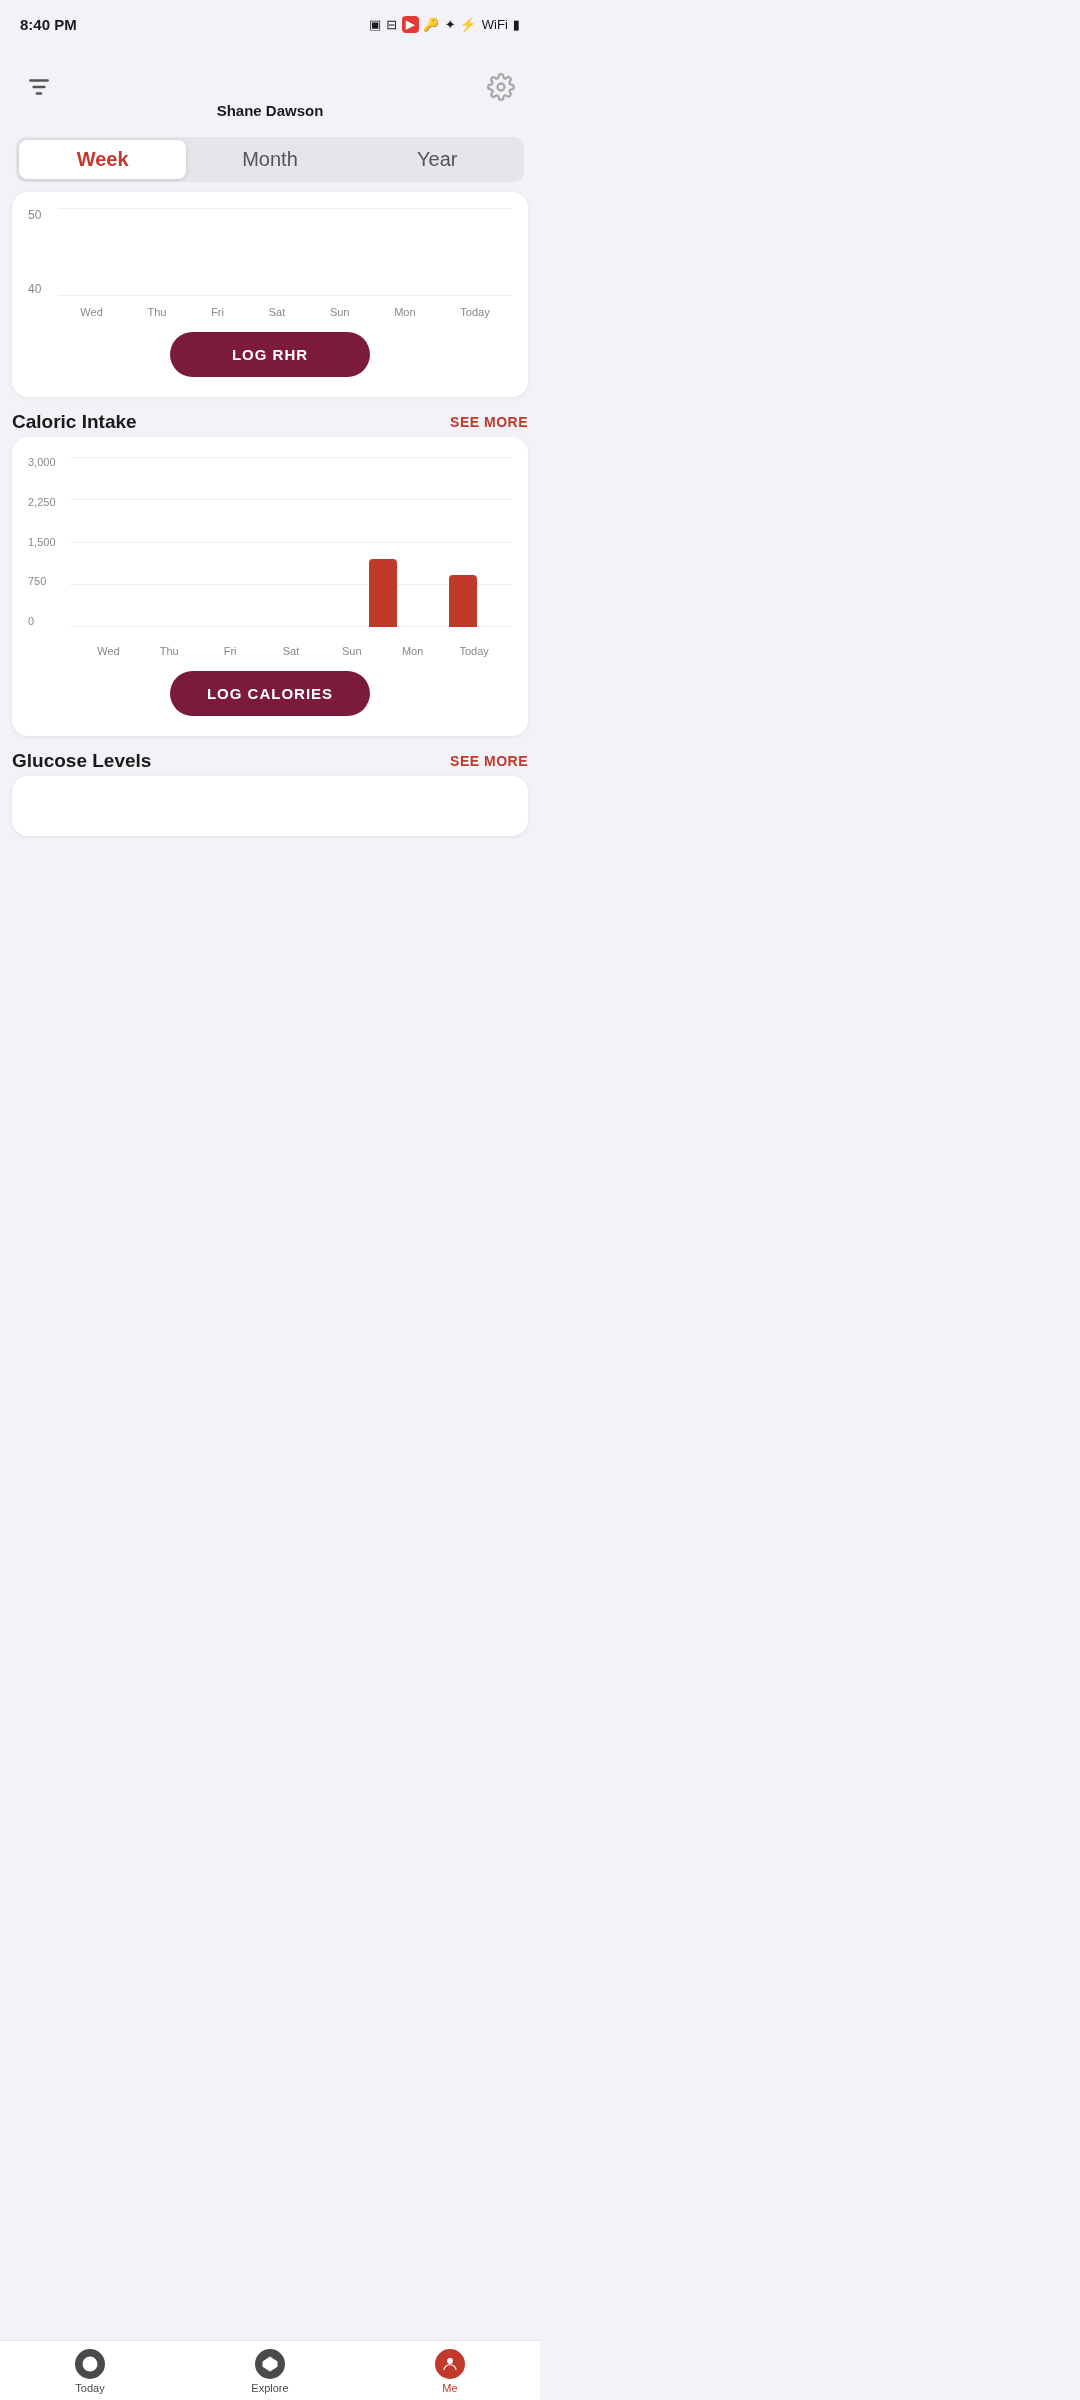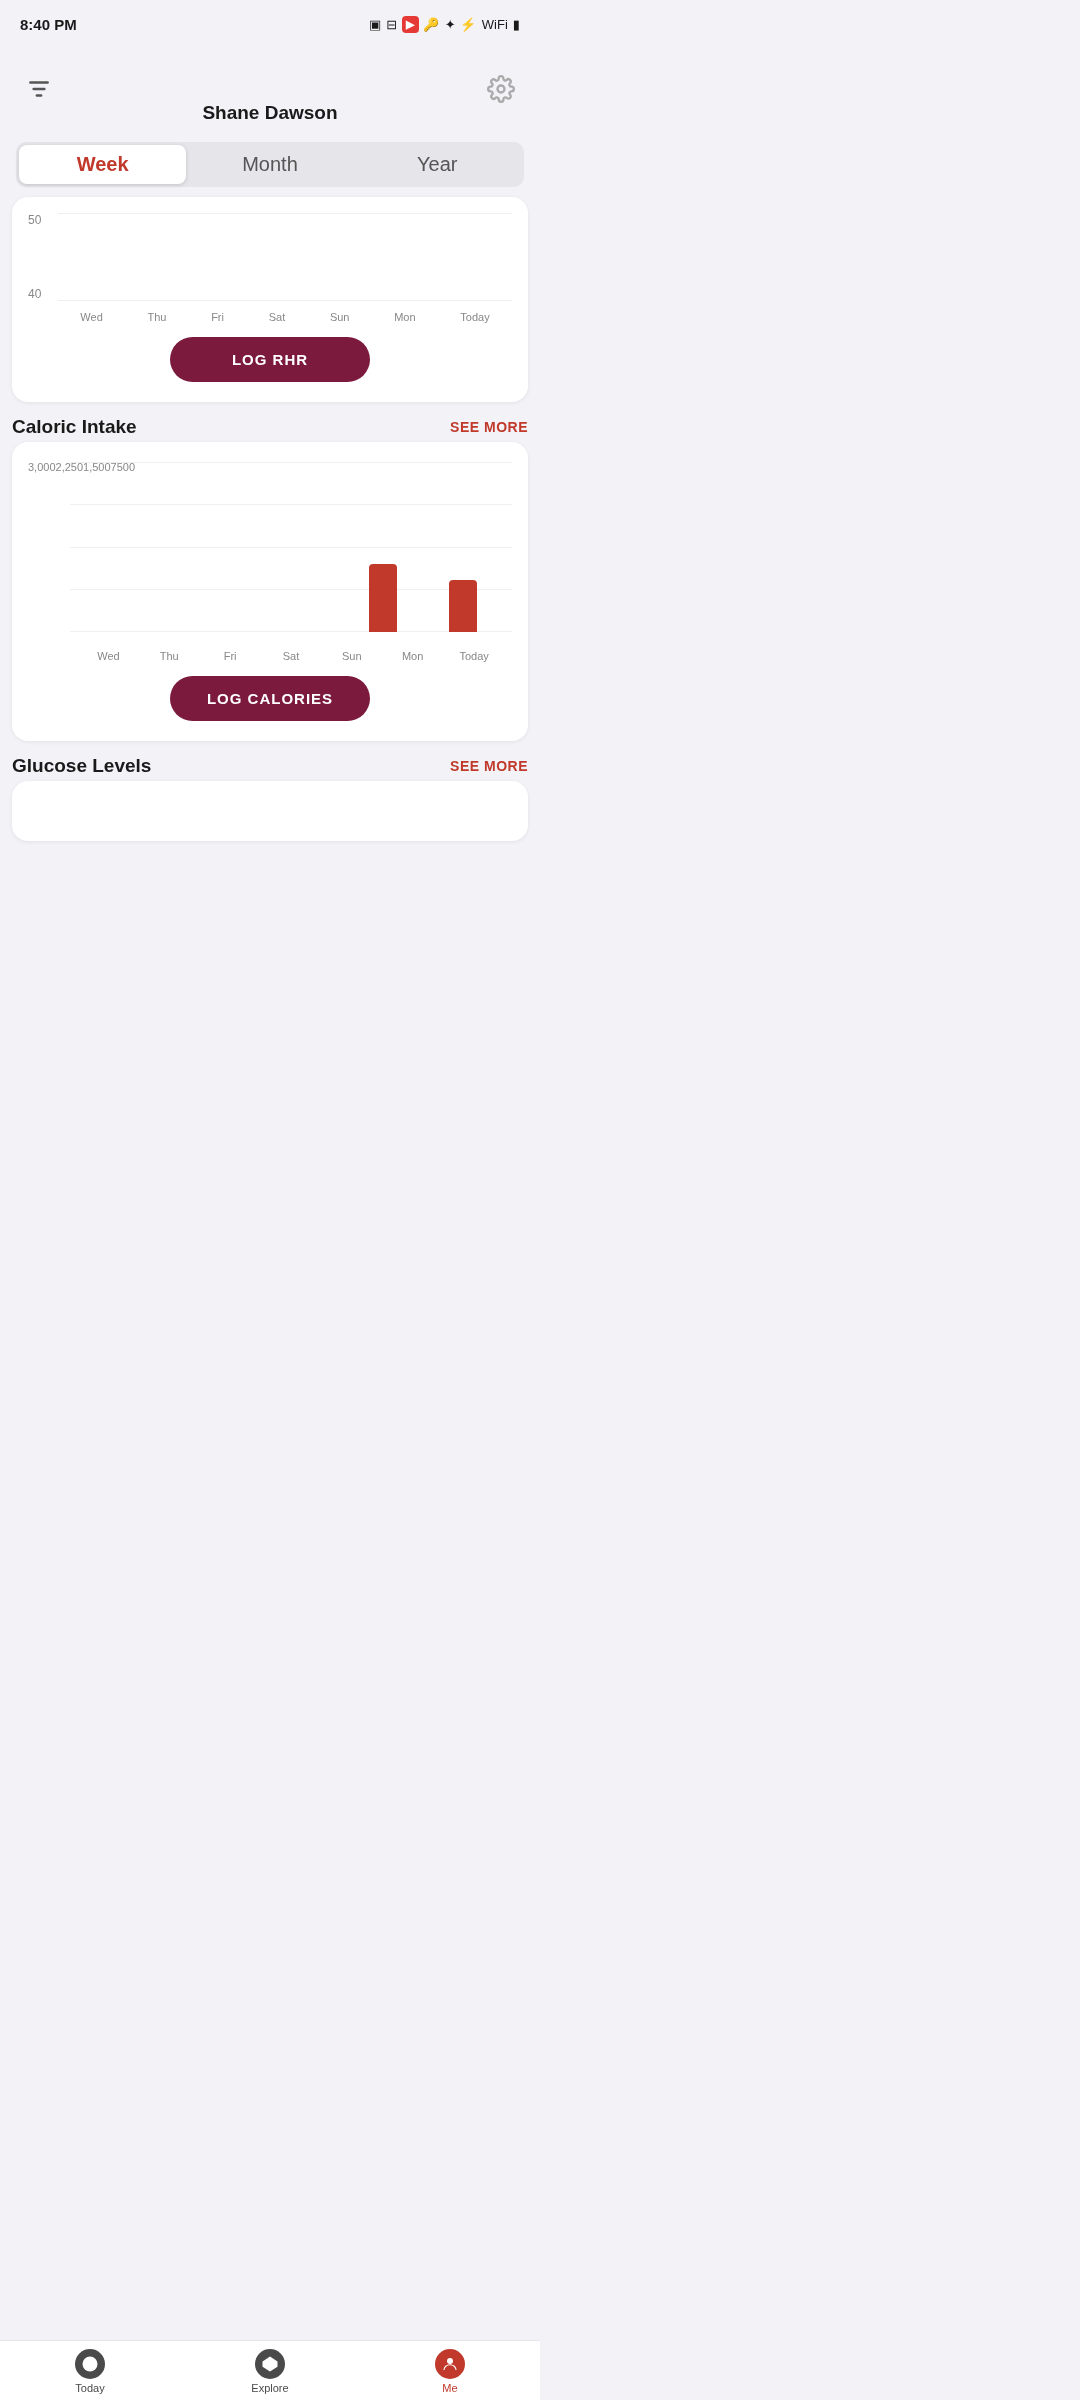--- a/index.html
+++ b/index.html
@@ -57,21 +57,21 @@
     }
     .header-icon-btn {
       width: 38px;
       height: 38px;
       display: flex;
       align-items: center;
       justify-content: center;
       cursor: pointer;
     }
     .header-title {
-      font-size: 19px;
+      font-size: 15px;
       font-weight: 700;
       color: #1a1a1a;
       margin-top: 48px;
     }
     .gear-icon svg {
       width: 28px;
       height: 28px;
     }
     .filter-icon svg {
       width: 26px;
@@ -246,21 +246,21 @@
       position: relative;
       height: 200px;
       margin-top: 4px;
     }
     .bar-chart-y-labels {
       position: absolute;
       left: 0;
       top: 0;
       bottom: 30px;
       display: flex;
-      flex-direction: row;
+      flex-direction: column;
       justify-content: space-between;
     }
     .bar-chart-y-label {
       font-size: 11px;
       color: #888;
       line-height: 1;
     }
     .bar-chart-inner {
       margin-left: 42px;
       height: 100%;

